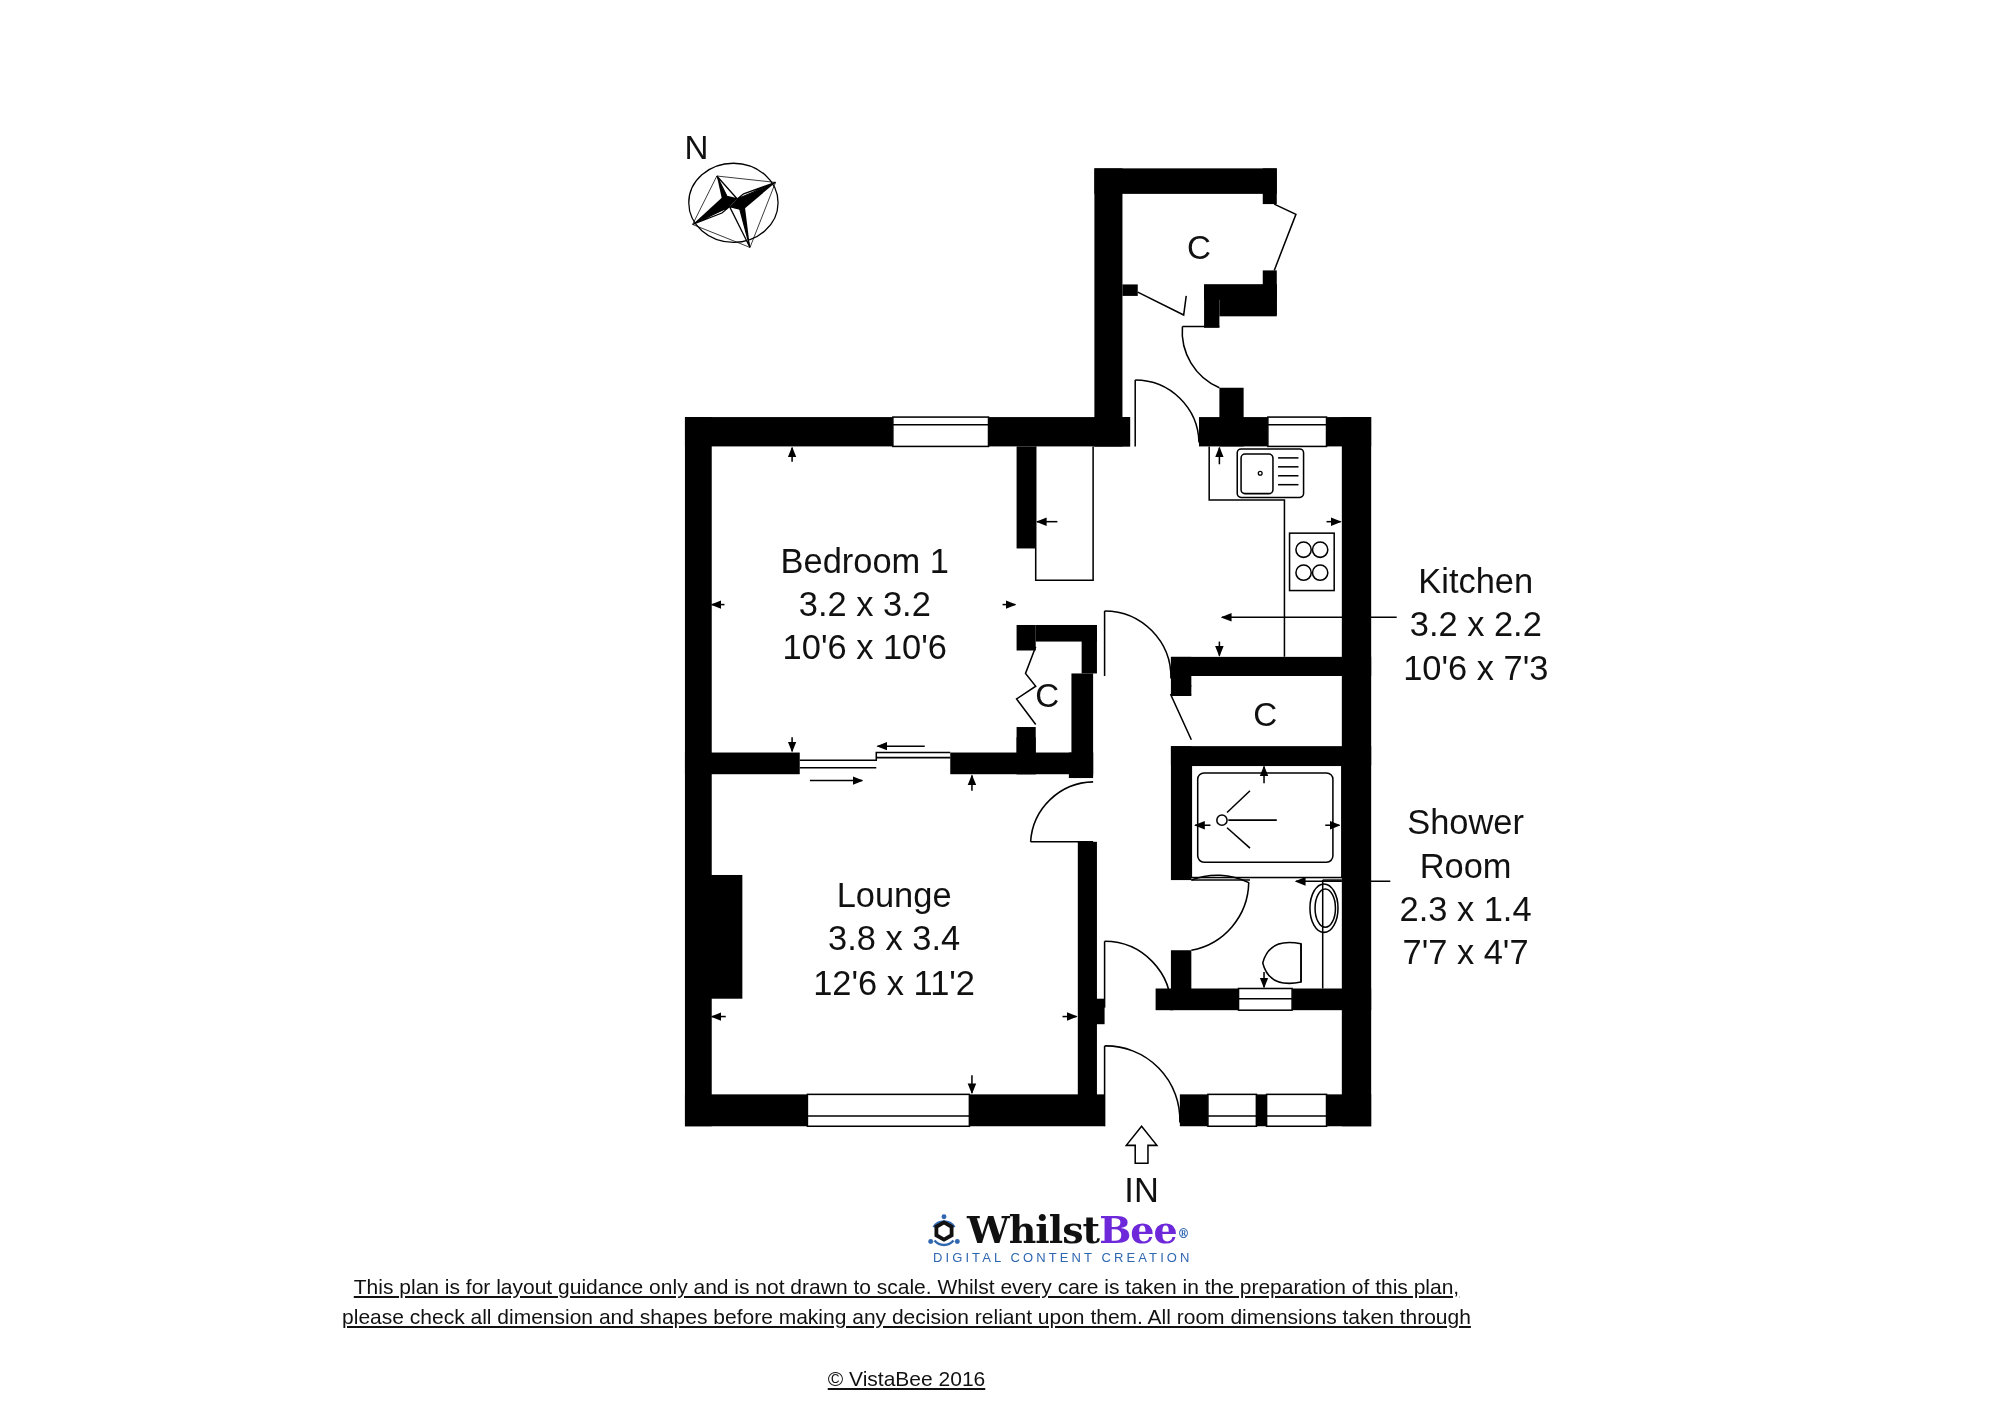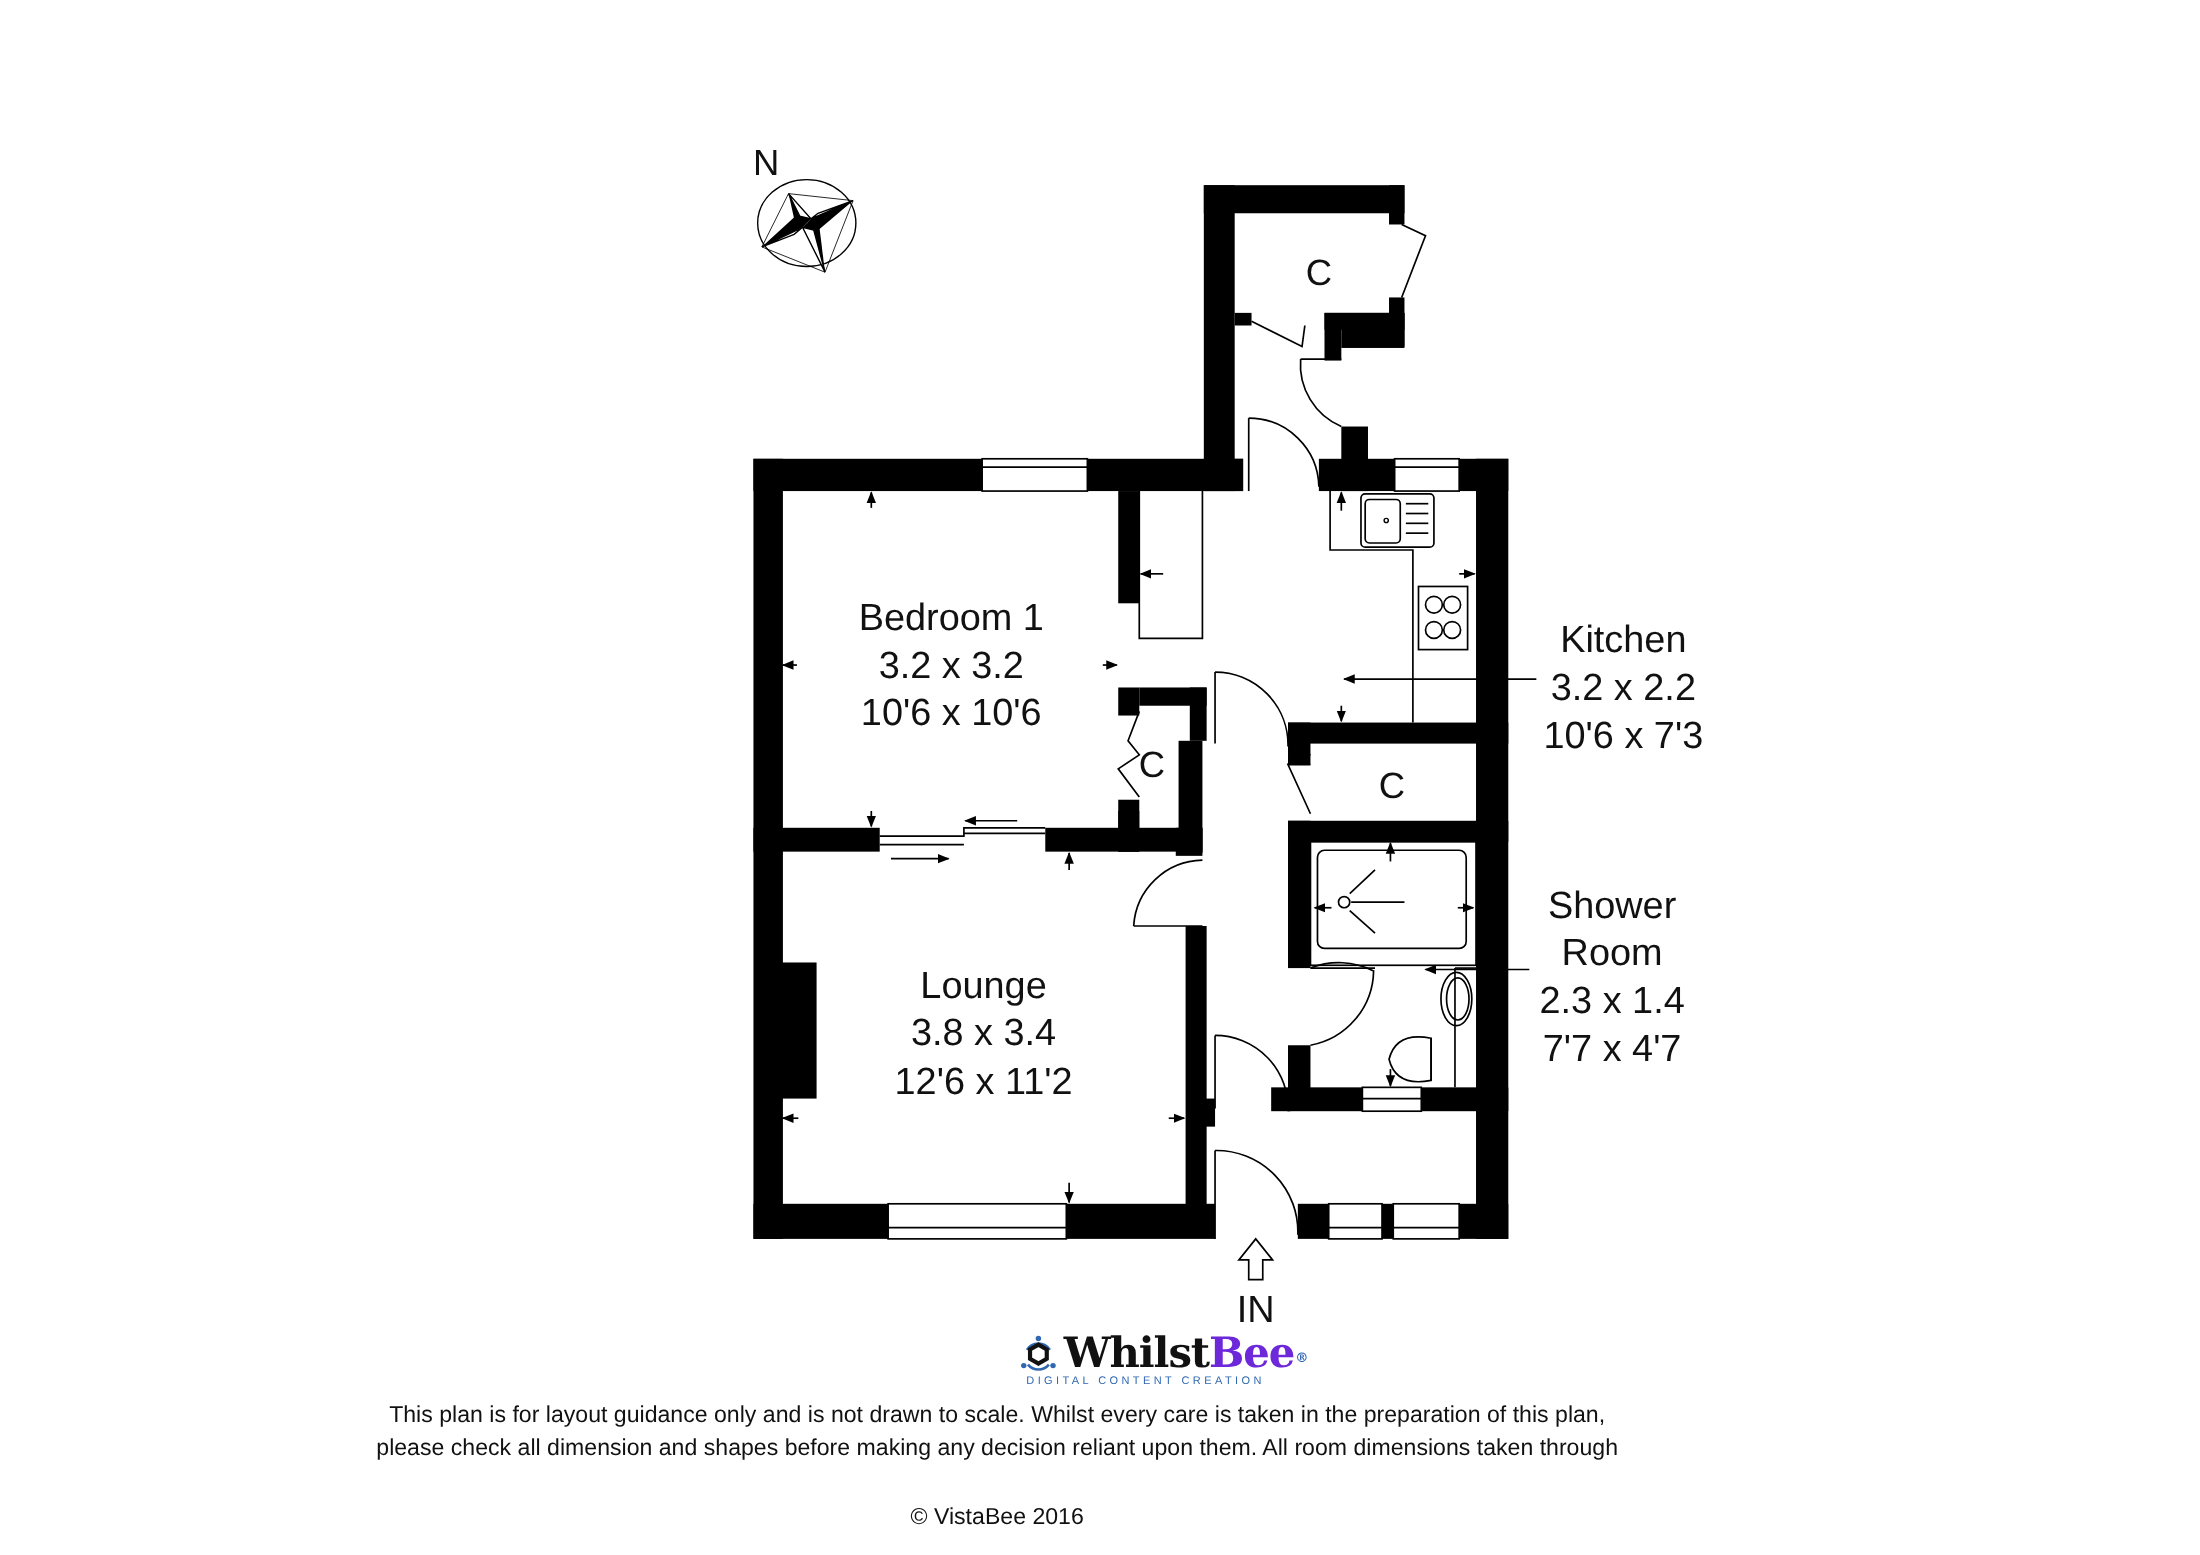--- a/index.html
+++ b/index.html
@@ -3,27 +3,27 @@
 <meta charset="utf-8">
 <style>
   html,body{margin:0;padding:0;background:#ffffff;}
   body{width:2000px;height:1414px;position:relative;overflow:hidden;font-family:"Liberation Sans",sans-serif;color:#111;}
   #plan{position:absolute;left:0;top:0;width:2000px;height:1414px;}
   .wall{fill:#000;}
   .thin{fill:none;stroke:#000;stroke-width:1.2;}
   .win{fill:#fff;stroke:#000;stroke-width:1.2;}
   .lbl{font-family:"Liberation Sans",sans-serif;font-size:27px;fill:#111;text-anchor:middle;}
   .cup{font-family:"Liberation Sans",sans-serif;font-size:26px;fill:#111;text-anchor:middle;}
-  .footer{position:absolute;left:0;width:1813px;text-align:center;font-family:"Liberation Sans",sans-serif;font-size:21px;line-height:30px;color:#111;}
+  .footer{position:absolute;left:0;width:1813px;text-align:center;font-family:"Liberation Sans",sans-serif;font-size:21px;line-height:30px;color:#111;text-decoration:underline;}
   .logo{position:absolute;left:925px;top:1208px;width:240px;height:52px;}
   .logo-word{position:absolute;left:42px;top:0px;font-family:"DejaVu Serif",serif;font-weight:bold;font-size:38px;letter-spacing:-1px;line-height:44px;white-space:nowrap;}
   .logo-vista{color:#111;}
   .logo-bee{color:#6d28d9;}
   .logo-reg{color:#2f67b1;font-size:12px;vertical-align:top;position:relative;top:4px;margin-left:1px;}
-  .logo-tag{position:absolute;left:8px;top:42px;font-size:10px;letter-spacing:3.1px;color:#2f67b1;white-space:nowrap;font-family:"Liberation Sans",sans-serif;text-align:center;}
+  .logo-tag{position:absolute;left:8px;top:42px;font-size:13px;letter-spacing:3.1px;color:#2f67b1;white-space:nowrap;font-family:"Liberation Sans",sans-serif;text-align:center;}
   .logo-icon{position:absolute;left:0;top:4px;width:38px;height:38px;}
 </style>
 </head>
 <body>
 
 <svg id="plan" viewBox="0 0 1568 1108.6" preserveAspectRatio="none" xmlns="http://www.w3.org/2000/svg">
   <defs>
     <marker id="ah" viewBox="0 0 10 10" refX="9" refY="5" markerWidth="7" markerHeight="7" orient="auto-start-reverse">
       <path d="M0,1 L10,5 L0,9 z" fill="#000"></path>
     </marker>

